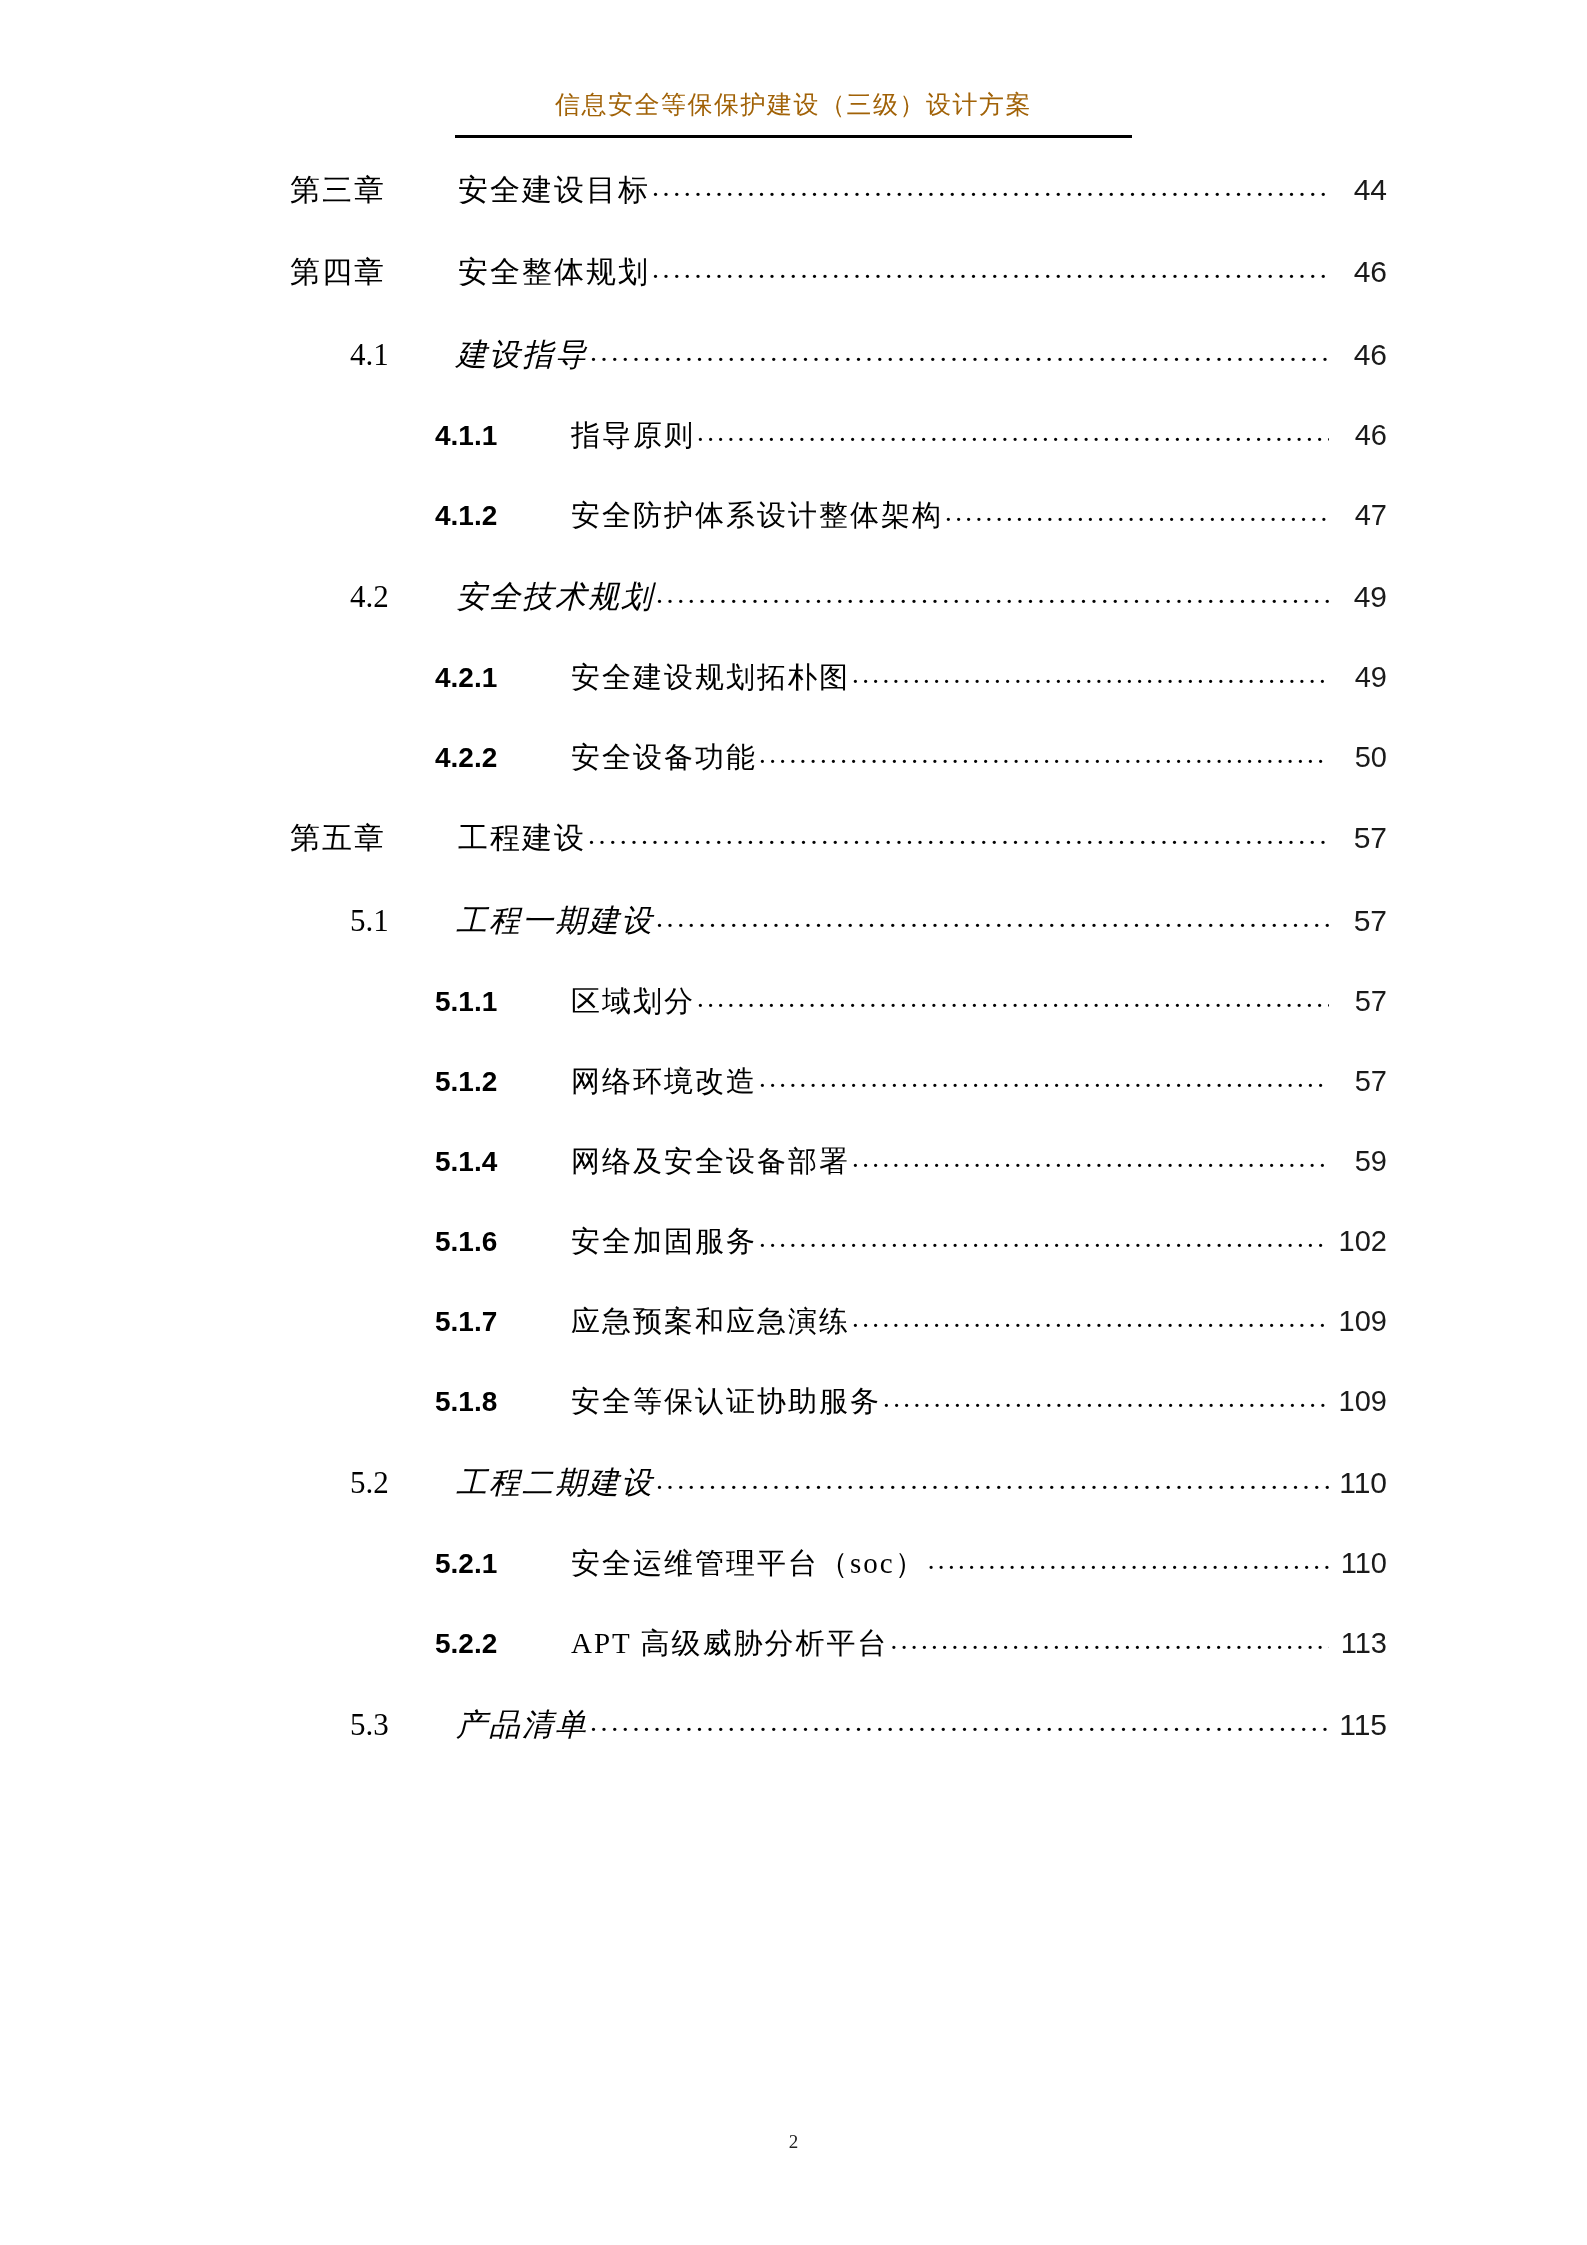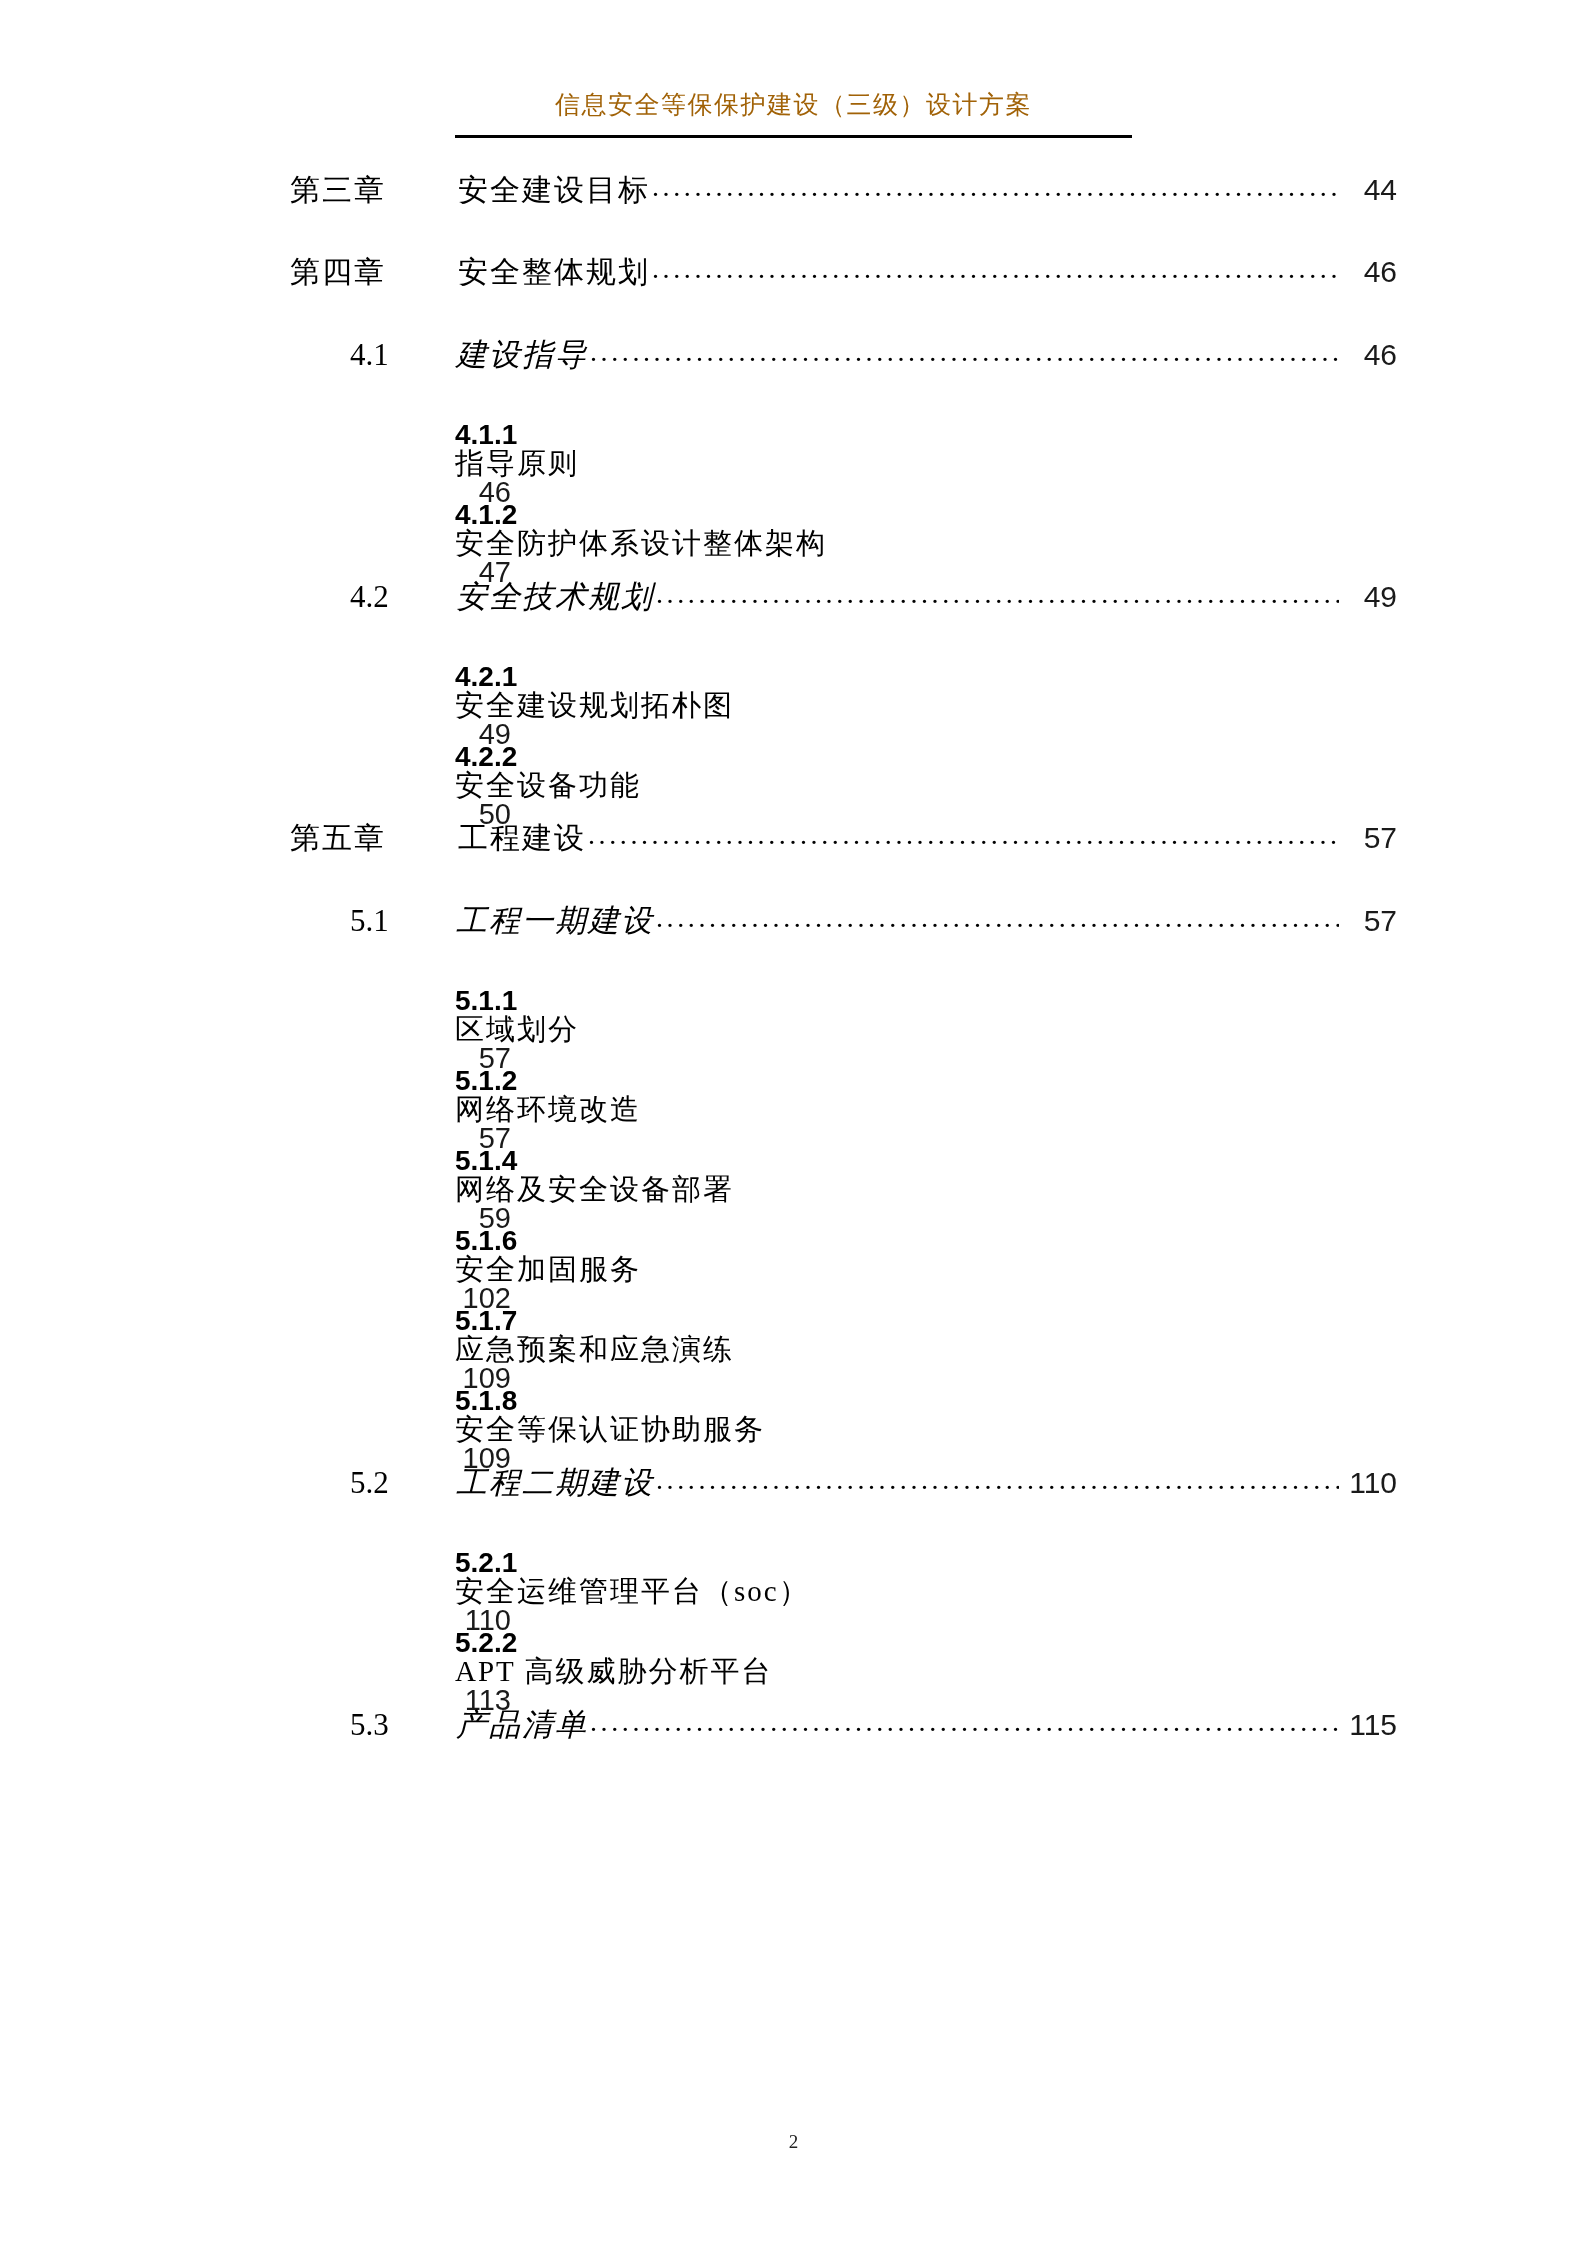--- a/index.html
+++ b/index.html
@@ -45,36 +45,36 @@
     left: 455px;
     right: 455px;
     top: 47px;
     border-top: 3px solid #000000;
   }
 
   
   .toc {
     position: absolute;
     left: 290px;
-    right: 190px;
+    right: 200px;
     top: 175px;
   }
 
   .toc-row {
     display: flex;
     align-items: baseline;
     width: 100%;
     box-sizing: border-box;
     line-height: 1;
   }
 
   
   .toc-row.lvl1 { height: 82px; }
   .toc-row.lvl2 { height: 82px; }
-  .toc-row.lvl3 { height: 80px; flex-direction: column; }
+  .toc-row.lvl3 { height: 80px; }
 
   .toc-num {
     flex: 0 0 auto;
     white-space: nowrap;
   }
   .toc-text {
     flex: 0 0 auto;
     white-space: nowrap;
     margin-left: 20px;
   }

